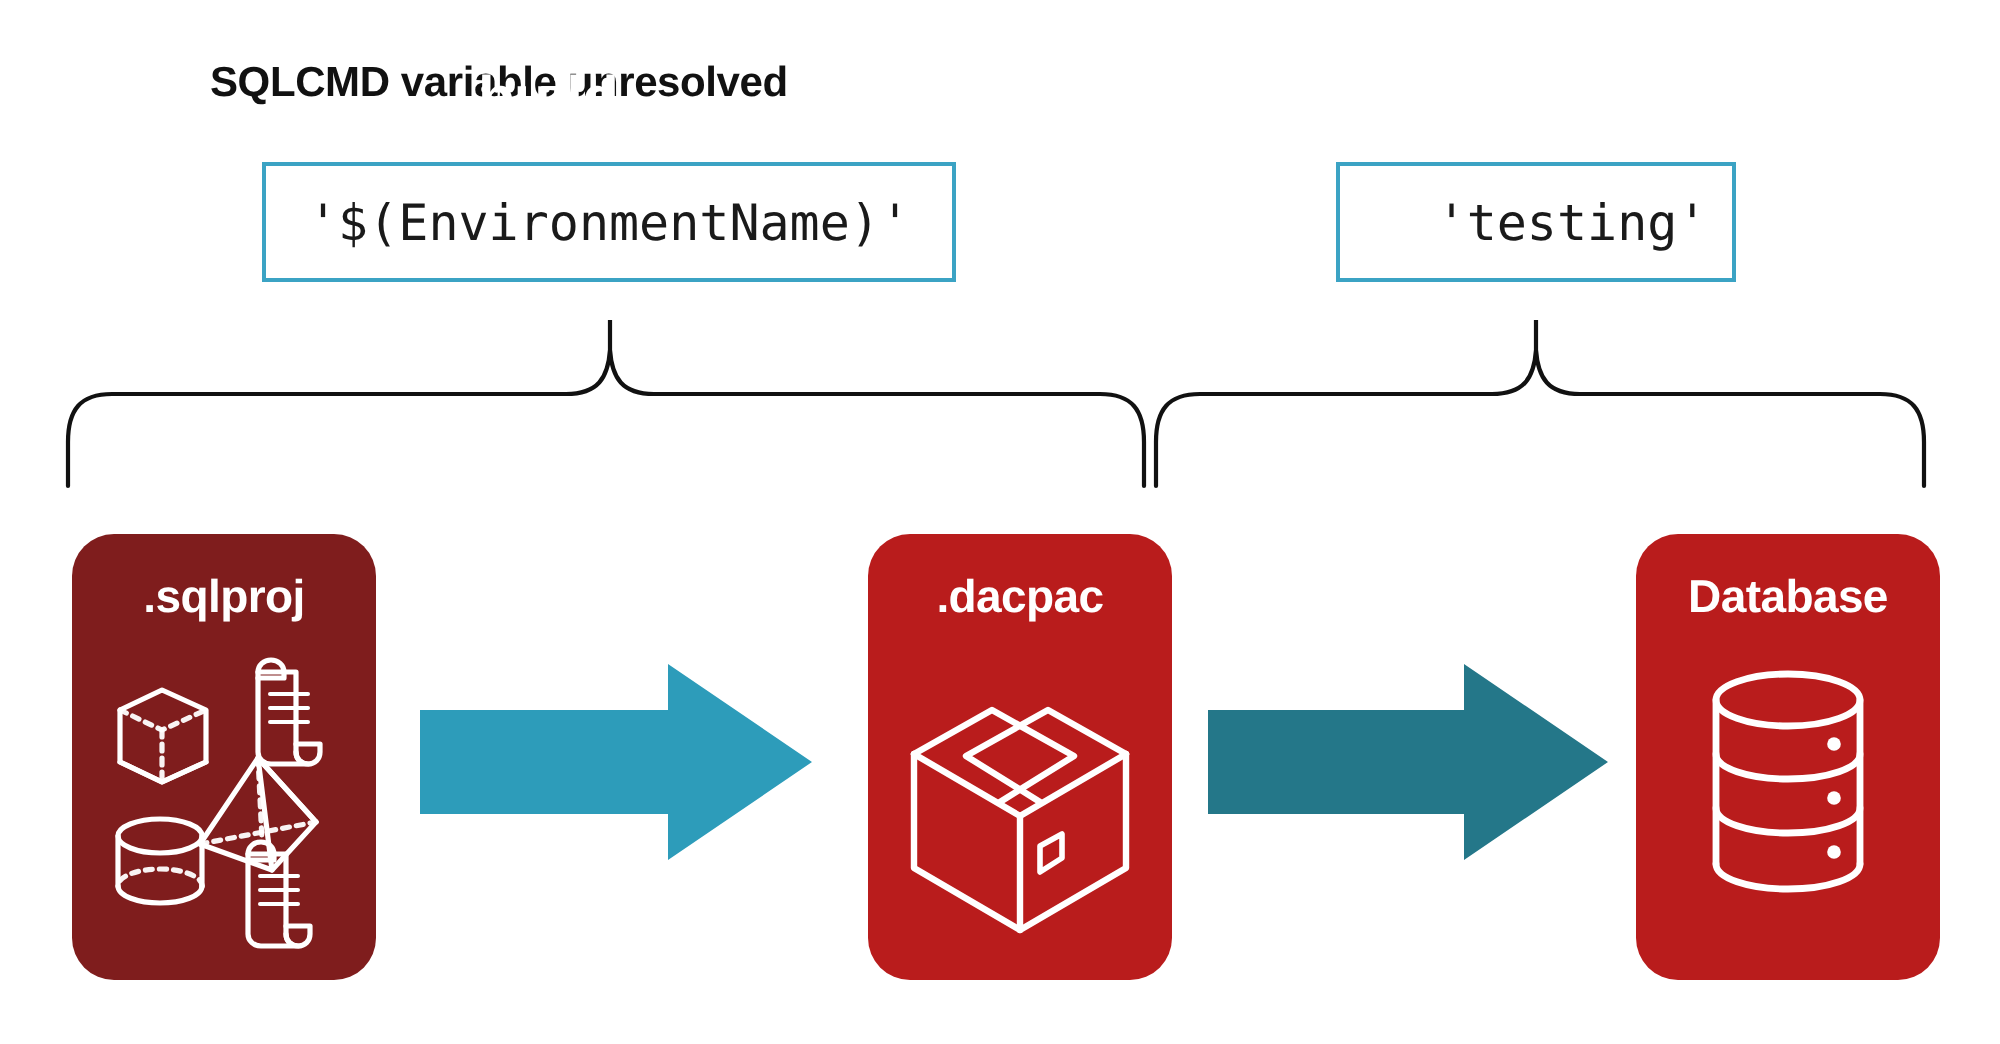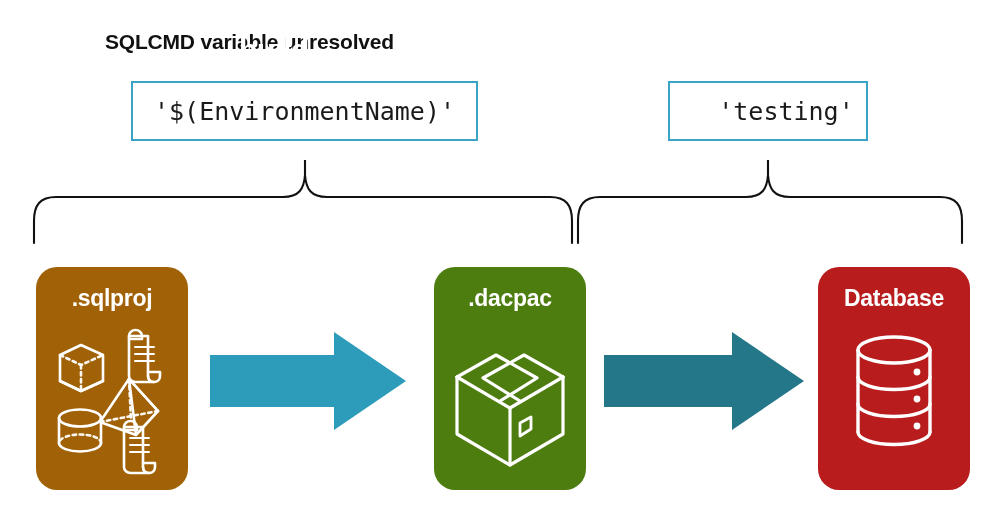--- a/index.html
+++ b/index.html
@@ -88,22 +88,22 @@
     letter-spacing: -0.3px;
     white-space: nowrap;
   }
   .stage-art {
     position: absolute;
     left: 0;
     top: 52px;
     width: 152px;
     height: 165px;
   }
-  #stage-sqlproj  { left: 36px;  background: #a16207; }
-  #stage-dacpac   { left: 434px; background: #4d7c0f; }
+  #stage-sqlproj  { left: 36px;  background: #7f1d1d; }
+  #stage-dacpac   { left: 434px; background: #b91c1c; }
   #stage-database { left: 818px; background: #b91c1c; }
 
   
   .arrow {
     position: absolute;
     top: 331px;
     height: 100px;
   }
   .arrow-label {
     position: absolute;

